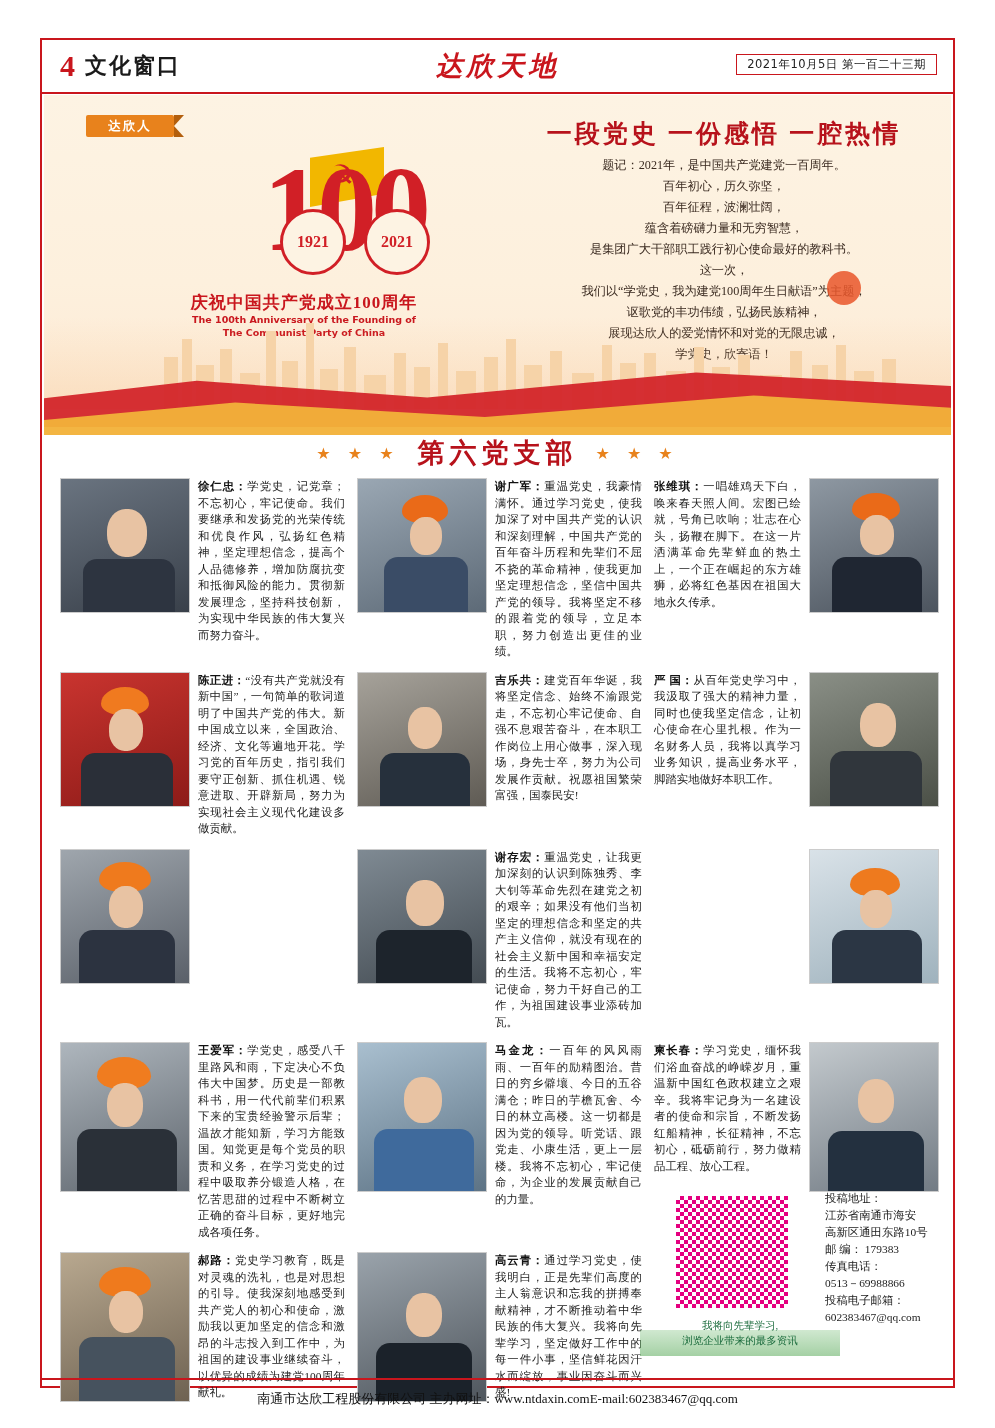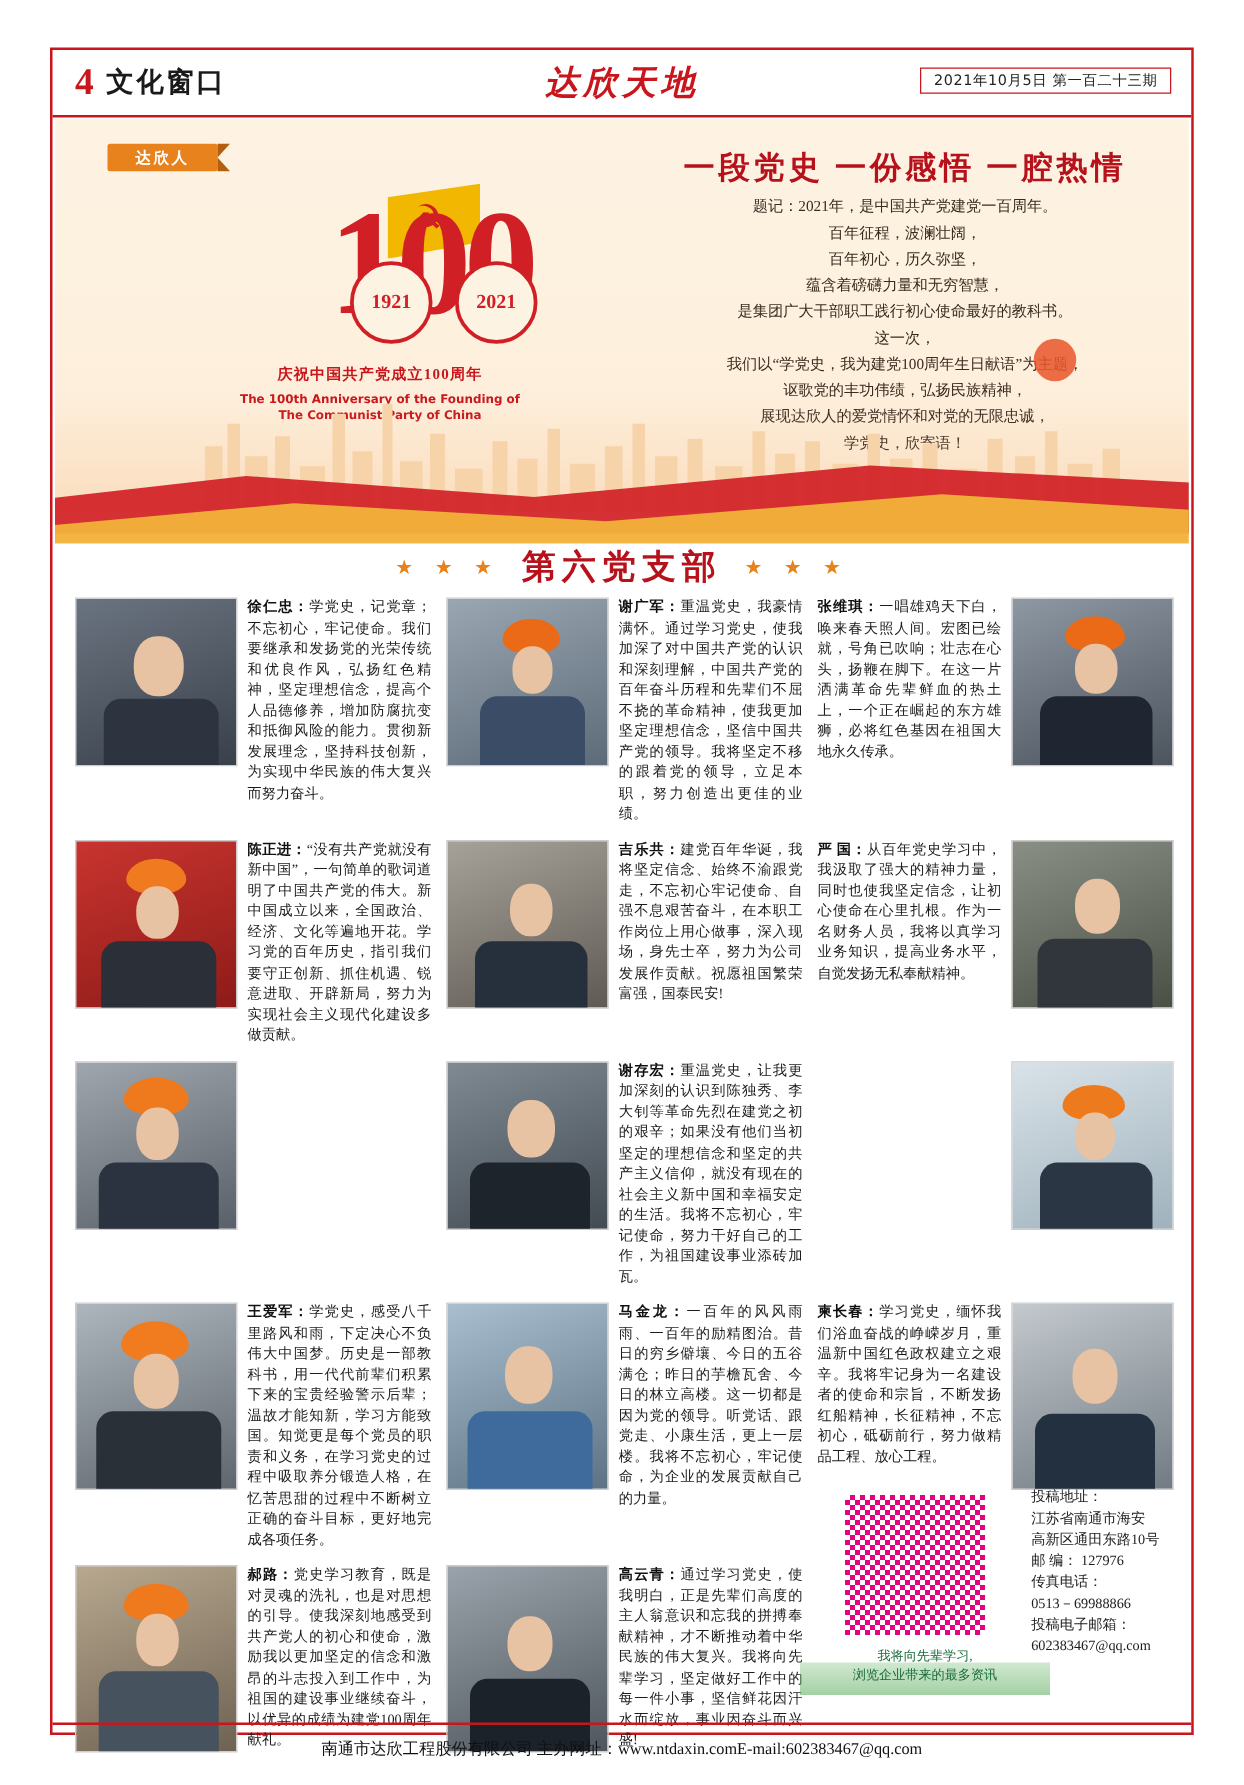--- a/index.html
+++ b/index.html
@@ -92,21 +92,21 @@
   .yr.right{left:180px;}
   .star-flag{
     position:absolute;left:126px;top:-4px;width:74px;height:60px;
     background:#f2b700;clip-path:polygon(0 18%,100% 0,100% 78%,0 100%);
   }
   .sickle{
     position:absolute;left:140px;top:6px;color:#d11f26;font-size:34px;font-weight:bold;
   }
   .logo-cn{
     position:absolute;left:110px;top:196px;width:300px;text-align:center;
-    font-size:12px;font-weight:bold;color:#c9161d;letter-spacing:1px;
+    font-size:17px;font-weight:bold;color:#c9161d;letter-spacing:1px;
     font-family:"Liberation Serif",serif;
   }
   .logo-en{
     position:absolute;left:90px;top:218px;width:340px;text-align:center;
     font-size:9.5px;color:#c9161d;line-height:13px;font-weight:bold;
   }
   
   .skyline{
     position:absolute;left:0;bottom:26px;width:907px;height:92px;
     background:
@@ -217,22 +217,22 @@
     </div>
     <div class="logo-cn">庆祝中国共产党成立100周年</div>
     <div class="logo-en">
       <div>The 100th Anniversary of the Founding of</div>
       <div>The Communist Party of China</div>
     </div>
 
     <div class="hero-head">一段党史  一份感悟  一腔热情</div>
     <div class="hero-body">
       <p>题记：2021年，是中国共产党建党一百周年。</p>
+      <p>百年初心，历久弥坚，</p>
       <p>百年征程，波澜壮阔，</p>
-      <p>百年初心，历久弥坚，</p>
       <p>蕴含着磅礴力量和无穷智慧，</p>
       <p>是集团广大干部职工践行初心使命最好的教科书。</p>
       <p>这一次，</p>
       <p>我们以“学党史，我为建党100周年生日献语”为主题，</p>
       <p>讴歌党的丰功伟绩，弘扬民族精神，</p>
       <p>展现达欣人的爱党情怀和对党的无限忠诚，</p>
       <p>学党史，欣寄语！</p>
     </div>
 
     <div class="sun"></div>
@@ -323,21 +323,21 @@
           <div class="face" style="left:50px;top:34px;width:34px;height:42px;"></div>
           <div class="body" style="left:22px;top:80px;width:90px;height:58px;background:#26303c;"></div>
         </div>
         <div class="txt"><span class="nm">吉乐共：</span><span>建党百年华诞，我将坚定信念、始终不渝跟党走，不忘初心牢记使命、自强不息艰苦奋斗，在本职工作岗位上用心做事，深入现场，身先士卒，努力为公司发展作贡献。祝愿祖国繁荣富强，国泰民安!</span></div>
       </div>
       <div class="cell rev">
         <div class="photo" style="background:linear-gradient(160deg,#8a8f86,#4b5047);">
           <div class="face" style="left:50px;top:30px;width:36px;height:44px;"></div>
           <div class="body" style="left:20px;top:78px;width:92px;height:60px;background:#30363c;"></div>
         </div>
-        <div class="txt"><span class="nm">严  国：</span><span>从百年党史学习中，我汲取了强大的精神力量，同时也使我坚定信念，让初心使命在心里扎根。作为一名财务人员，我将以真学习业务知识，提高业务水平，自觉发扬无私奉献精神。</span></div>
+        <div class="txt"><span class="nm">严  国：</span><span>从百年党史学习中，我汲取了强大的精神力量，同时也使我坚定信念，让初心使命在心里扎根。作为一名财务人员，我将以真学习业务知识，提高业务水平，脚踏实地做好本职工作。</span></div>
       </div>
     </div>
 
     <div class="row">
       <div class="cell">
         <div class="photo" style="background:linear-gradient(160deg,#9fa6ad,#5a6069);">
           <div class="helmet" style="left:38px;top:12px;width:52px;height:30px;background:#ef7a1d;"></div>
           <div class="face" style="left:48px;top:36px;width:34px;height:42px;"></div>
           <div class="body" style="left:18px;top:80px;width:96px;height:58px;background:#2c3340;"></div>
         </div>
@@ -409,21 +409,21 @@
       <div class="qr"></div>
     </div>
   <div class="qr-cap">
     <div>我将向先辈学习,</div>
     <div>浏览企业带来的最多资讯</div>
   </div>
   <div class="addr">
     <div>投稿地址：</div>
     <div>江苏省南通市海安</div>
     <div>高新区通田东路10号</div>
-    <div>邮    编：  127976</div>
+    <div>邮    编：  179383</div>
     <div>传真电话：</div>
     <div>0513－69988866</div>
     <div>投稿电子邮箱：</div>
     <div>602383467@qq.com</div>
   </div>
 
   <div class="footer-rule"></div>
   <div class="footer">
     <span>南通市达欣工程股份有限公司    主办</span>
     <span>网址：www.ntdaxin.com</span>

